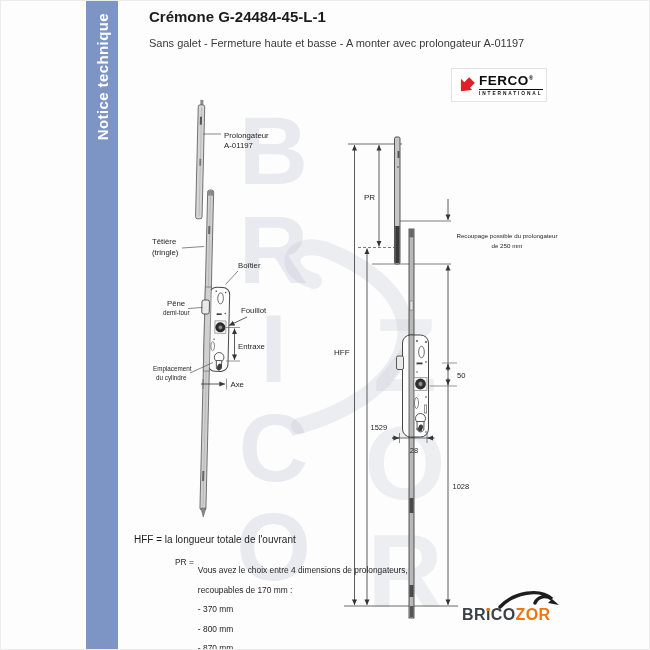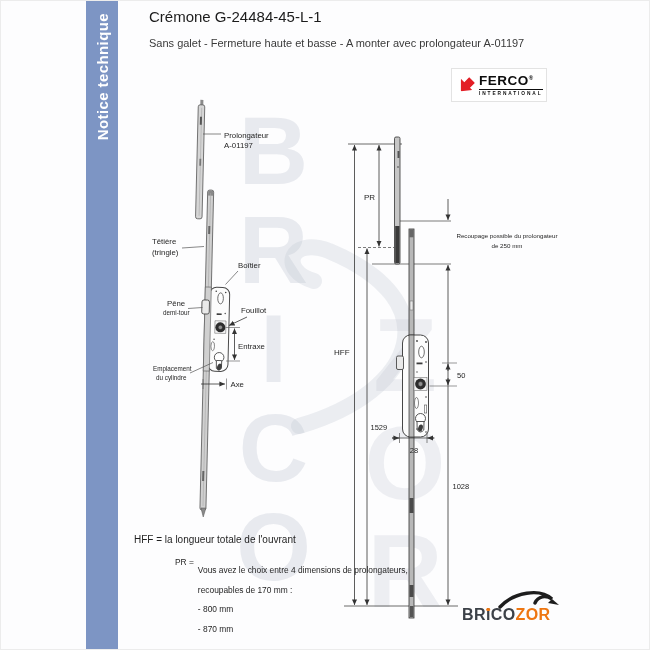--- a/index.html
+++ b/index.html
@@ -4,21 +4,21 @@
 <style>
   html,body{margin:0;padding:0;background:#fff;}
   .page{position:relative;width:650px;height:650px;background:#fdfdfe;overflow:hidden;
         font-family:"Liberation Sans", sans-serif;border:1px solid #ececec;box-sizing:border-box;}
   
   .sidebar{position:absolute;left:85px;top:0;width:32px;height:650px;background:#7d95c4;
            display:flex;justify-content:center;align-items:flex-start;}
   .sidebar-label{writing-mode:vertical-rl;transform:rotate(180deg);margin-top:12px;
                  color:#fff;font-weight:bold;font-size:15px;letter-spacing:.4px;white-space:nowrap;}
   
-  .title{position:absolute;left:148px;top:7px;font-size:15px;font-weight:normal;color:#1c1c1c;}
+  .title{position:absolute;left:148px;top:7px;font-size:15px;font-weight:bold;color:#1c1c1c;}
   .subtitle{position:absolute;left:148px;top:36px;font-size:11px;color:#3a3a3a;}
   
   .wm{position:absolute;writing-mode:vertical-lr;text-orientation:upright;font-weight:bold;
       color:rgba(186,192,206,0.30);user-select:none;z-index:0;line-height:1;letter-spacing:-8px;}
   .wm1{left:224px;top:96px;font-size:96px;height:480px;}
   .wm2{left:352px;top:296px;font-size:104px;height:330px;color:rgba(192,198,210,0.26);}
   .wm-swoosh{position:absolute;left:268px;top:210px;z-index:0;}
   
   .ferco{position:absolute;left:450px;top:67px;width:96px;height:34px;background:#fff;
          border:1px solid #e3e3e3;display:flex;align-items:center;padding:3px 6px;box-sizing:border-box;z-index:3;}
@@ -224,20 +224,21 @@
       </g>
     </g>
   </svg>
 
   <div class="legend-hff">HFF = la longueur totale de l'ouvrant</div>
   <div class="legend-pr">
     <span class="pr-key">PR =</span>
     <div class="pr-body">
       <div>Vous avez le choix entre 4 dimensions de prolongateurs,</div>
       <div>recoupables de 170 mm :</div>
+      <div class="pr-opt">- 370 mm</div>
       <div class="pr-opt">- 800 mm</div>
       <div class="pr-opt">- 870 mm</div>
     </div>
   </div>
 
   <div class="bricozor">
     <svg class="bz-swoosh" width="64" height="20" viewBox="0 0 64 20">
       <path d="M4 17 C18 2 44 -2 56 9 C50 5 42 6 39 13" fill="none" stroke="#1d1d1d" stroke-width="3.4" stroke-linecap="round"></path>
       <path d="M56 9 L63 15 L52 13 Z" fill="#1d1d1d"></path>
     </svg>

